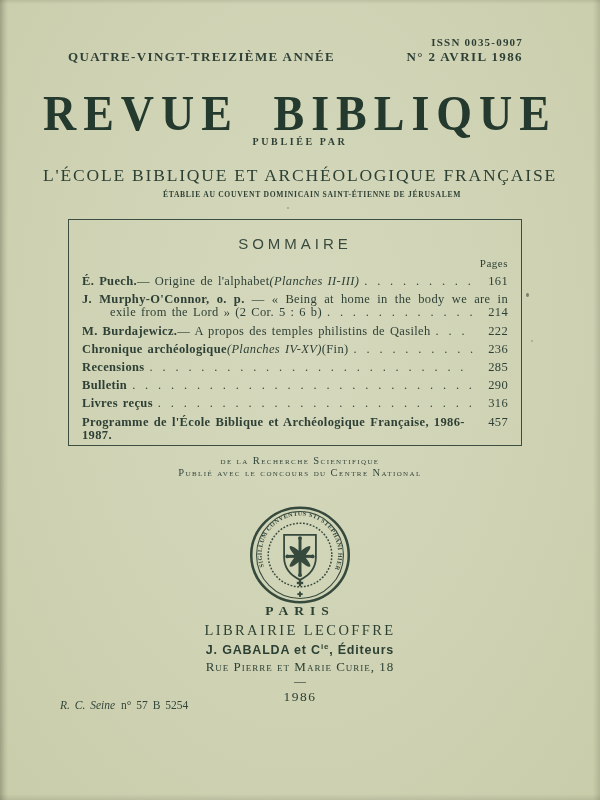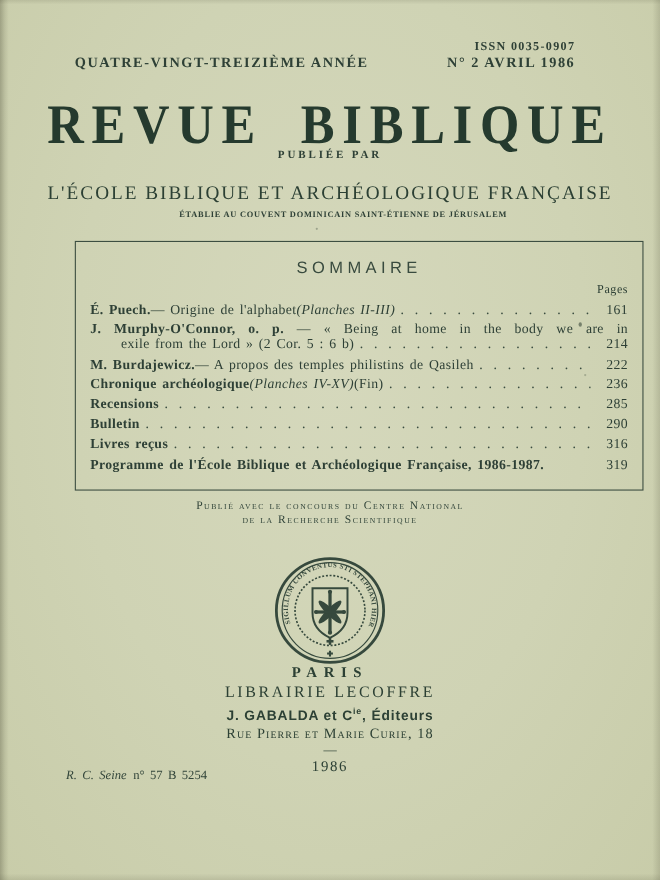--- a/index.html
+++ b/index.html
@@ -34,21 +34,21 @@
     white-space:nowrap;
   }
   .published-by{position:absolute;top:136px;left:0;right:0;text-align:center;
     font-size:10px;font-weight:bold;letter-spacing:2.6px;}
   .publisher-name{position:absolute;top:165px;left:0;right:0;text-align:center;
     font-size:17.5px;letter-spacing:1.8px;white-space:nowrap;color:#2c4034;}
   .establishment{position:absolute;top:190px;left:0;right:0;text-align:center;
     font-size:7.6px;font-weight:bold;letter-spacing:.7px;padding-left:24px;}
 
   .sommaire-box{
-    position:absolute;left:68px;top:219px;width:517px;height:227px;
+    position:absolute;left:68px;top:219px;width:454px;height:227px;
     border:1.6px solid #3c4e41;box-sizing:border-box;
   }
   .sommaire-heading{position:absolute;top:15px;left:0;right:0;text-align:center;
     font-family:"Liberation Sans","DejaVu Sans",sans-serif;
     font-size:15px;letter-spacing:4px;color:#384a3e;}
   .pages-label{position:absolute;top:37px;right:13px;font-size:11px;letter-spacing:.5px;}
   .toc{position:absolute;top:55px;left:13px;right:13px;font-size:12.5px;letter-spacing:.35px;word-spacing:1.5px;}
   .toc-entry{margin-bottom:5px;}
   .toc-line{line-height:13.2px;}
   .toc-line.flex{display:flex;align-items:baseline;}
@@ -156,29 +156,29 @@
         <div class="toc-line flex">
           <span class="seg-b">Livres reçus</span>
           <span class="dots">. . . . . . . . . . . . . . . . . . . . . . . . . . . . . . . . . . . . . . . . . . . . . . . . . . . . . . . . . . . . . . . . . . . . . . . . . . . . . . . . . . . . . . . . . . . . . . . . . . . . . . . . . . . . . . . . . . . . . . . . </span>
           <span class="toc-page">316</span>
         </div>
       </div>
       <div class="toc-entry">
         <div class="toc-line flex">
           <span class="seg-b">Programme de l'École Biblique et Archéologique Française, 1986-1987.</span>
           <span class="gap"></span>
-          <span class="toc-page">319</span>
+          <span class="toc-page">457</span>
         </div>
       </div>
     </div>
 </div>
 
 <div class="cnrs">
+  <div>de la Recherche Scientifique</div>
   <div>Publié avec le concours du Centre National</div>
-  <div>de la Recherche Scientifique</div>
 </div>
 
 <div class="seal-wrap">
   <svg width="106" height="106" viewBox="0 0 100 100">
     <g fill="none" stroke="#36493d">
       <ellipse cx="50" cy="50" rx="46" ry="44.5" stroke-width="2.4"></ellipse>
       <circle cx="50" cy="50" r="41" stroke-width="1"></circle>
       <circle cx="50" cy="50" r="30" stroke-width="1.4" stroke-dasharray="1.7 1.5"></circle>
       <path id="sealArc" d="M16.5,62 A36,36 0 1 1 83.5,62" stroke="none"></path>
       <path d="M35,31 H65 V52 Q65,66.5 50,73.5 Q35,66.5 35,52 Z" stroke-width="1.7"></path>

